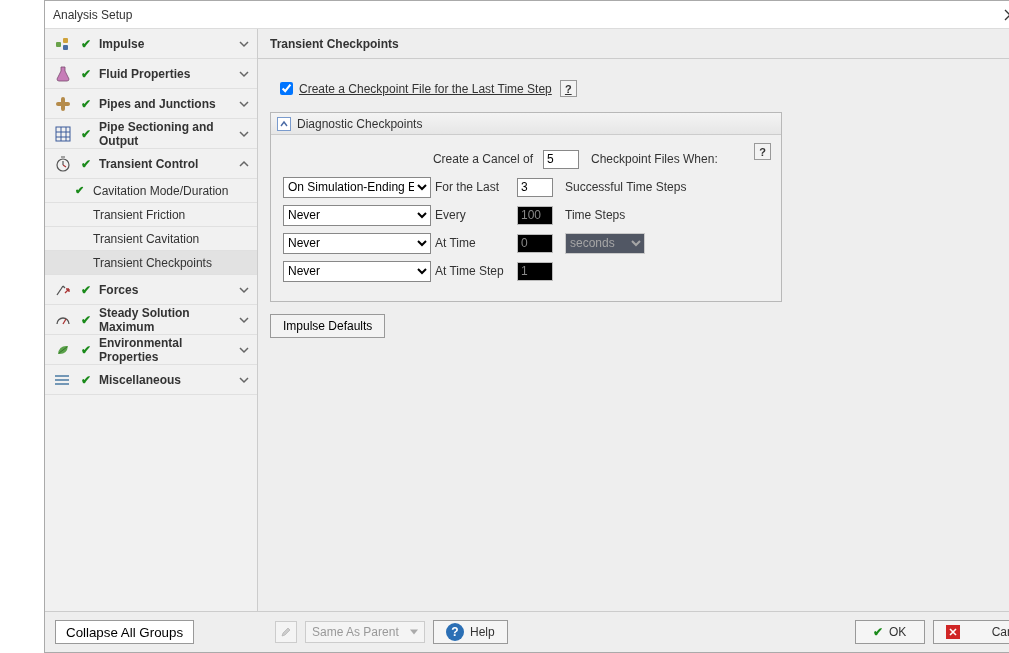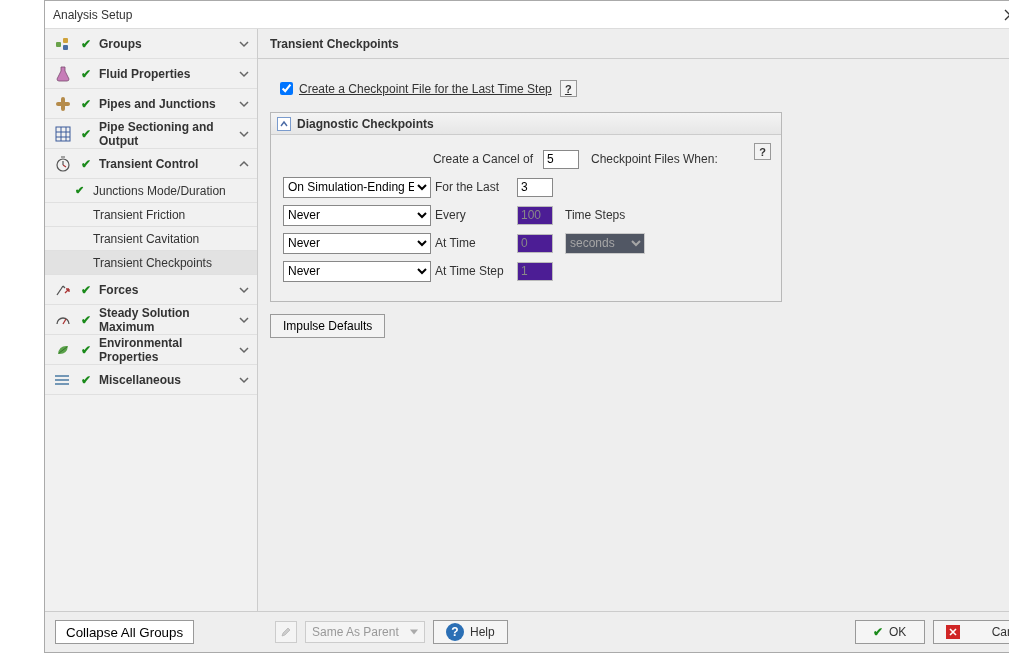--- a/index.html
+++ b/index.html
@@ -112,21 +112,21 @@
     border: 1px solid #b8b8b8;
     background: #f0f0f0;
     width: 512px;
   }
   .panel-header {
     display: flex; align-items: center;
     height: 22px;
     padding: 0 6px;
     background: linear-gradient(#f4f4f4,#e6e6e6);
     border-bottom: 1px solid #ccc;
-    font-weight: 700;
+    font-weight: 400;
   }
   .collapse-toggle {
     width: 14px; height: 14px;
     border: 1px solid #7a9bcd;
     background: #fff;
     margin-right: 6px;
     display: inline-flex; align-items: center; justify-content: center;
     color: #4a6aa5; font-size: 10px; line-height: 1;
     cursor: pointer;
   }
@@ -147,21 +147,21 @@
     font-size: 12px; border: 1px solid #888; background:#fff;
   }
   .col-lbl1 { width: 108px; text-align: right; padding-right: 10px; }
   .row.firstrow .col-lbl1 { width: 260px; }
   .col-lbl2 { width: 82px; padding-right: 8px; }
   .col-input { width: 44px; }
   .col-input input {
     width: 36px; height: 19px; font-size:12px;
     border: 1px solid #888; padding: 1px 3px; background:#fff;
   }
-  .col-input input:disabled { background:#4c1d95; color:#888; border-color:#bbb; }
+  .col-input input:disabled { background:#000000; color:#888; border-color:#bbb; }
   .col-after { flex:1; padding-left: 4px; }
   select.unit {
     width: 80px; height: 21px; font-size:12px; border:1px solid #bbb; background:#0f172a; color:#888;
   }
   .impulse-btn {
     margin-top: 12px;
     height: 24px; padding: 0 12px;
     border: 1px solid #999; background: #f3f3f3;
     cursor: pointer; font-size: 12px;
   }
@@ -232,21 +232,21 @@
 
       <div class="group-header">
         <span class="icon-slot">
           <svg width="18" height="18" viewBox="0 0 18 18">
               <rect x="2" y="7" width="5" height="5" fill="#6aa24a" rx="1"></rect>
               <rect x="9" y="3" width="5" height="5" fill="#cfa23a" rx="1"></rect>
               <rect x="9" y="10" width="5" height="5" fill="#4a6fa2" rx="1"></rect>
             </svg>
         </span>
         <span class="check green-check">✔</span>
-        <span class="label">Groups</span>
+        <span class="label">Impulse</span>
         <span class="chev">
             <svg width="10" height="10" viewBox="0 0 10 10">
               <path d="M1 3 L5 7 L9 3" fill="none" stroke="#666" stroke-width="1.5"></path>
             </svg>
           </span>
       </div>
 
       <div class="group-header">
         <span class="icon-slot">
           <svg width="18" height="18" viewBox="0 0 18 18">
@@ -306,21 +306,21 @@
         <span class="label">Transient Control</span>
         <span class="chev">
             <svg width="10" height="10" viewBox="0 0 10 10">
               <path d="M1 7 L5 3 L9 7" fill="none" stroke="#666" stroke-width="1.5"></path>
             </svg>
           </span>
       </div>
 
       <div class="group-child">
         <span class="check-small green-check">✔</span>
-        <span>Junctions Mode/Duration</span>
+        <span>Cavitation Mode/Duration</span>
       </div>
       <div class="group-child">
         <span>Transient Friction</span>
       </div>
       <div class="group-child">
         <span>Transient Cavitation</span>
       </div>
       <div class="group-child selected">
         <span>Transient Checkpoints</span>
       </div>
@@ -422,20 +422,21 @@
             </div>
 
             <div class="row">
               <span class="col-drop">
                 <select>
                   <option>On Simulation-Ending Error</option>
                 </select>
               </span>
               <span class="col-lbl2">For the Last</span>
               <span class="col-input"><input type="text" value="3" style=""></span>
+              <span class="col-after">Successful Time Steps</span>
             </div>
 
             <div class="row">
               <span class="col-drop">
                 <select>
                   <option>Never</option>
                 </select>
               </span>
               <span class="col-lbl2">Every</span>
               <span class="col-input"><input type="text" disabled="" value="100" style=""></span>

